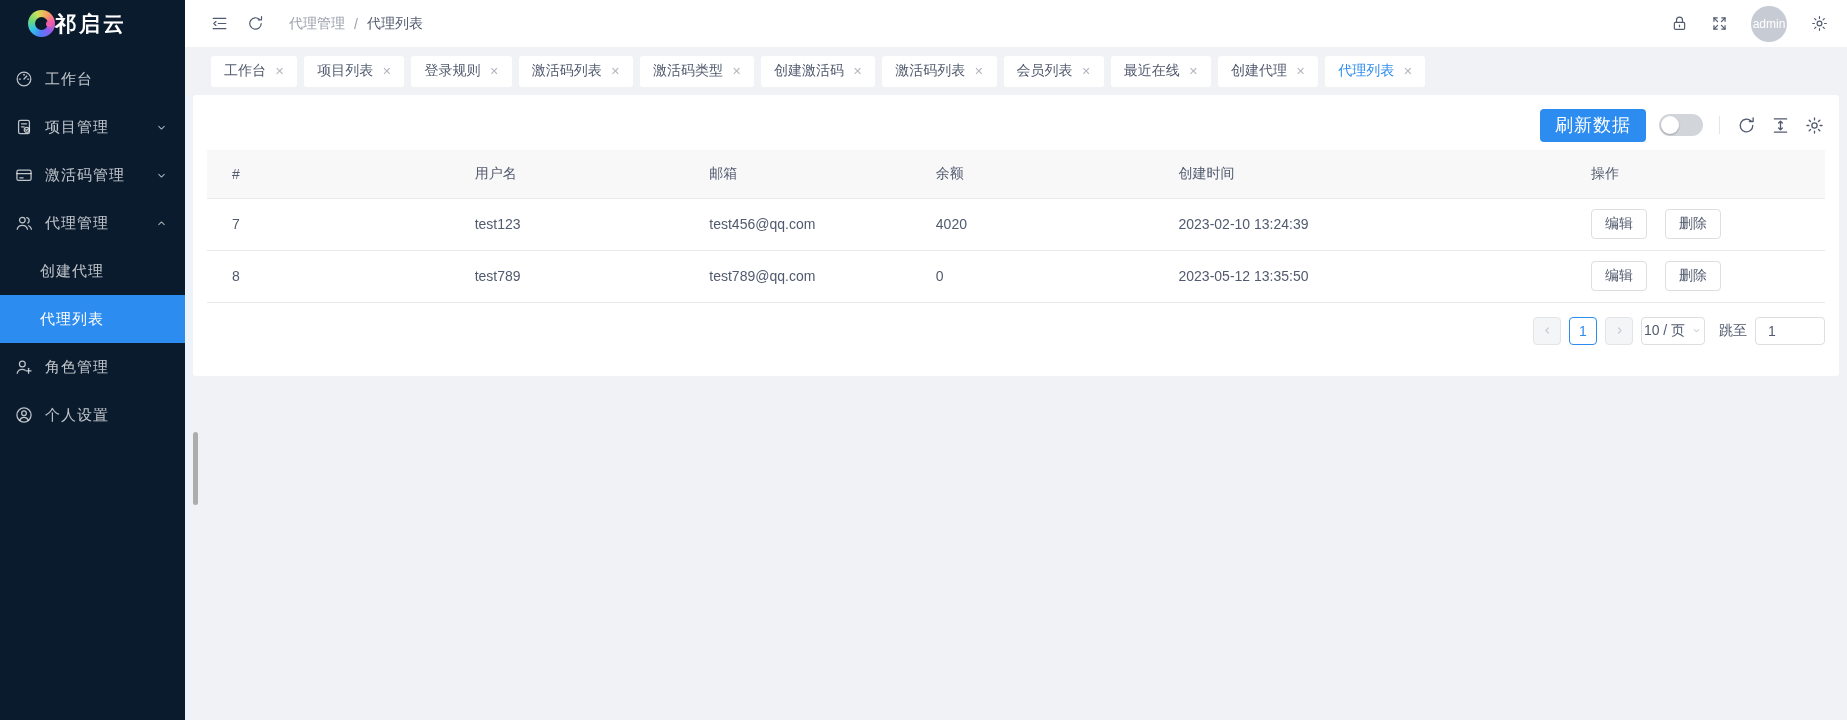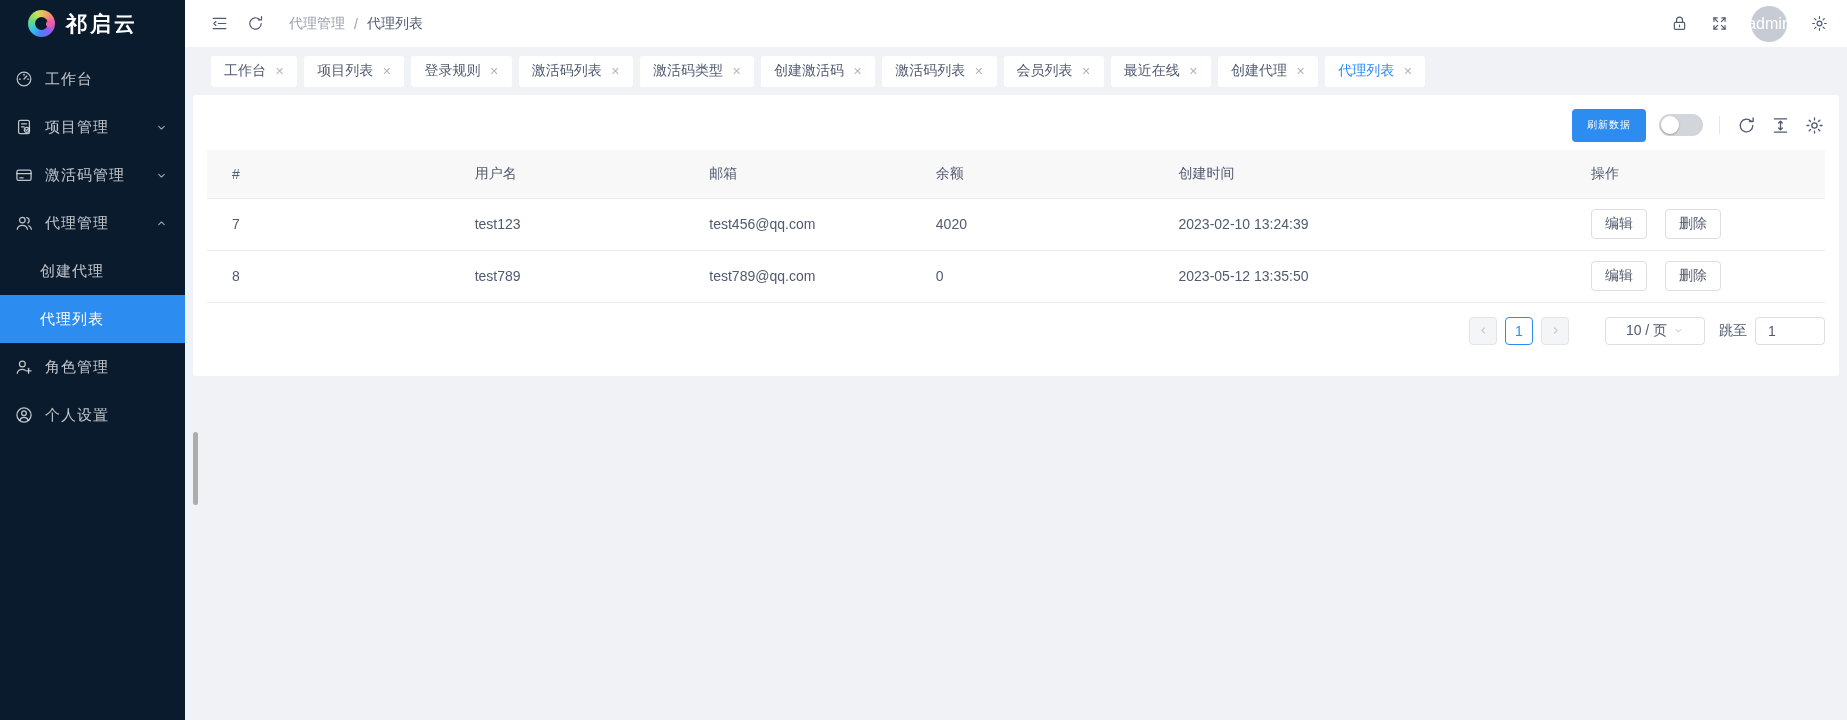--- a/index.html
+++ b/index.html
@@ -15,21 +15,21 @@
   html,body{margin:0;padding:0;}
   body{
     width:1847px;height:720px;overflow:hidden;position:relative;
     display:flex;background:var(--page-bg);
     font-family:"Liberation Sans","DejaVu Sans",sans-serif;color:var(--text);
   }
   svg{display:block;width:100%;height:100%;}
 
   
   .sidebar{width:185px;min-width:185px;background:var(--sidebar-bg);color:rgba(255,255,255,.74);}
-  .logo-row{height:47px;display:flex;align-items:center;padding-left:28px;gap:11px;cursor:pointer;}
+  .logo-row{height:47px;display:flex;align-items:center;padding-left:28px;cursor:pointer;}
   .logo-mark{width:27px;height:27px;border-radius:50%;position:relative;
     background:conic-gradient(from 30deg,#f5a45c,#ef5da8,#8f5cf0,#4f7df9,#32c5e9,#71d875,#cfe05c,#f5a45c);}
   .logo-mark::after{content:"";position:absolute;inset:7px;border-radius:50%;background:var(--sidebar-bg);}
   .logo-dot{position:absolute;right:3px;top:11px;width:6px;height:6px;border-radius:50%;background:#ef5da8;z-index:2;}
   .brand-text{color:#fff;font-size:21px;font-weight:bold;letter-spacing:3px;}
   .nav{padding-top:8px;}
   .menu-item{height:48px;display:flex;align-items:center;padding:0 14px;font-size:15px;cursor:pointer;}
   .mi-icon{width:20px;height:20px;margin-right:11px;flex:none;}
   .mi-label{flex:1;letter-spacing:1px;}
   .mi-chevron{width:13px;height:13px;opacity:.85;margin-right:3px;flex:none;}
@@ -39,37 +39,37 @@
 
   
   .main{flex:1;display:flex;flex-direction:column;min-width:0;}
   .topbar{height:47px;background:#fff;display:flex;align-items:center;padding:0 10px 0 16px;}
   .icon-btn{width:36px;height:36px;display:flex;align-items:center;justify-content:center;color:#515a6e;cursor:pointer;flex:none;}
   .icon-btn svg{width:19px;height:19px;stroke-width:1.5;}
   .breadcrumb{display:flex;gap:9px;font-size:14px;margin-left:16px;align-items:center;}
   .crumb-section,.crumb-sep{color:var(--muted);}
   .crumb-page{color:var(--text);}
   .topbar-right{margin-left:auto;display:flex;align-items:center;gap:4px;}
-  .avatar{width:36px;height:36px;border-radius:50%;background:#c6cbd4;color:#fff;font-size:16px;
+  .avatar{width:36px;height:36px;border-radius:50%;background:#c6cbd4;color:#fff;font-size:12px;
     display:flex;align-items:center;justify-content:center;margin:0 10px;cursor:pointer;}
 
   
   .tabstrip{height:48px;display:flex;align-items:center;padding-left:26px;gap:7px;}
   .tab{height:31px;background:#fff;border-radius:3px;display:flex;align-items:center;gap:9px;
     padding:0 13px;font-size:14px;color:var(--text);cursor:pointer;flex:none;}
   .tab.active .tab-label{color:var(--primary);}
   .tab-close{font-size:11px;color:#b2b7bf;line-height:1;cursor:pointer;}
   .tab-close::before{content:"\2715";}
 
   
   .content{flex:1;padding:0 8px;}
   .card{background:#fff;border-radius:3px;height:281px;padding:0 14px;}
   .card-toolbar{display:flex;align-items:center;justify-content:flex-end;gap:13px;padding-top:13px;height:47px;}
   .btn-primary{height:33px;padding:0 15px;background:var(--primary);border:none;border-radius:4px;
-    color:#fff;font-size:10px;cursor:pointer;font-family:inherit;letter-spacing:1px;}
+    color:#fff;font-size:18px;cursor:pointer;font-family:inherit;letter-spacing:1px;}
   .switch{width:44px;height:22px;border-radius:11px;background:#d2d6db;position:relative;cursor:pointer;flex:none;}
   .switch-knob{position:absolute;left:2px;top:2px;width:18px;height:18px;border-radius:50%;background:#fff;
     box-shadow:0 1px 2px rgba(0,0,0,.25);}
   .toolbar-divider{width:1px;height:18px;background:#e3e5e8;margin:0 3px;}
   .tool-icon{width:21px;height:21px;color:#515a6e;cursor:pointer;flex:none;}
   .tool-icon svg{stroke-width:1.5;}
 
   .table-wrap{margin-top:8px;}
   table{width:100%;border-collapse:collapse;table-layout:fixed;font-size:14px;color:var(--text);}
   thead th{background:#f8f8f9;height:48px;text-align:left;padding-left:25px;font-weight:normal;
@@ -77,22 +77,22 @@
   tbody td{height:52px;padding-left:25px;border-bottom:1px solid var(--line);background:#fff;}
   .btn-ghost{height:30px;padding:0 13px;background:#fff;border:1px solid var(--border);border-radius:4px;
     font-size:14px;color:var(--text);cursor:pointer;font-family:inherit;margin-right:14px;}
 
   .pagination{display:flex;align-items:center;justify-content:flex-end;gap:8px;margin-top:14px;font-size:14px;}
   .page-btn{width:28px;height:28px;border:1px solid #e2e4e8;background:#f4f5f7;border-radius:4px;
     display:flex;align-items:center;justify-content:center;color:#c5c8ce;cursor:pointer;}
   .page-btn svg{width:13px;height:13px;stroke-width:2;}
   .page-current{min-width:28px;height:28px;border:1px solid var(--primary);background:#fff;border-radius:4px;
     color:var(--primary);display:flex;align-items:center;justify-content:center;cursor:pointer;}
-  .page-size{width:100px;height:28px;border:1px solid var(--border);background:#fff;border-radius:4px;
-    display:flex;align-items:center;justify-content:center;gap:6px;cursor:pointer;margin-left:28px;}
+  .page-size{width:64px;height:28px;border:1px solid var(--border);background:#fff;border-radius:4px;
+    display:flex;align-items:center;justify-content:center;gap:6px;cursor:pointer;}
   .ps-chevron{width:11px;height:11px;color:#b2b7bf;}
   .ps-chevron svg{stroke-width:2;}
   .jump-label{margin-left:6px;text-align:center;}
   .jump-input{width:70px;height:28px;border:1px solid var(--border);border-radius:4px;background:#fff;
     color:var(--text);font-size:14px;font-family:inherit;padding:0 0 0 12px;outline:none;}
 
   
   .scroll-track{position:absolute;left:185px;top:95px;width:7px;height:625px;background:#edf3fa;}
   .scroll-thumb{position:absolute;left:193px;top:432px;width:5px;height:73px;background:#adadad;border-radius:3px;}
 </style>

